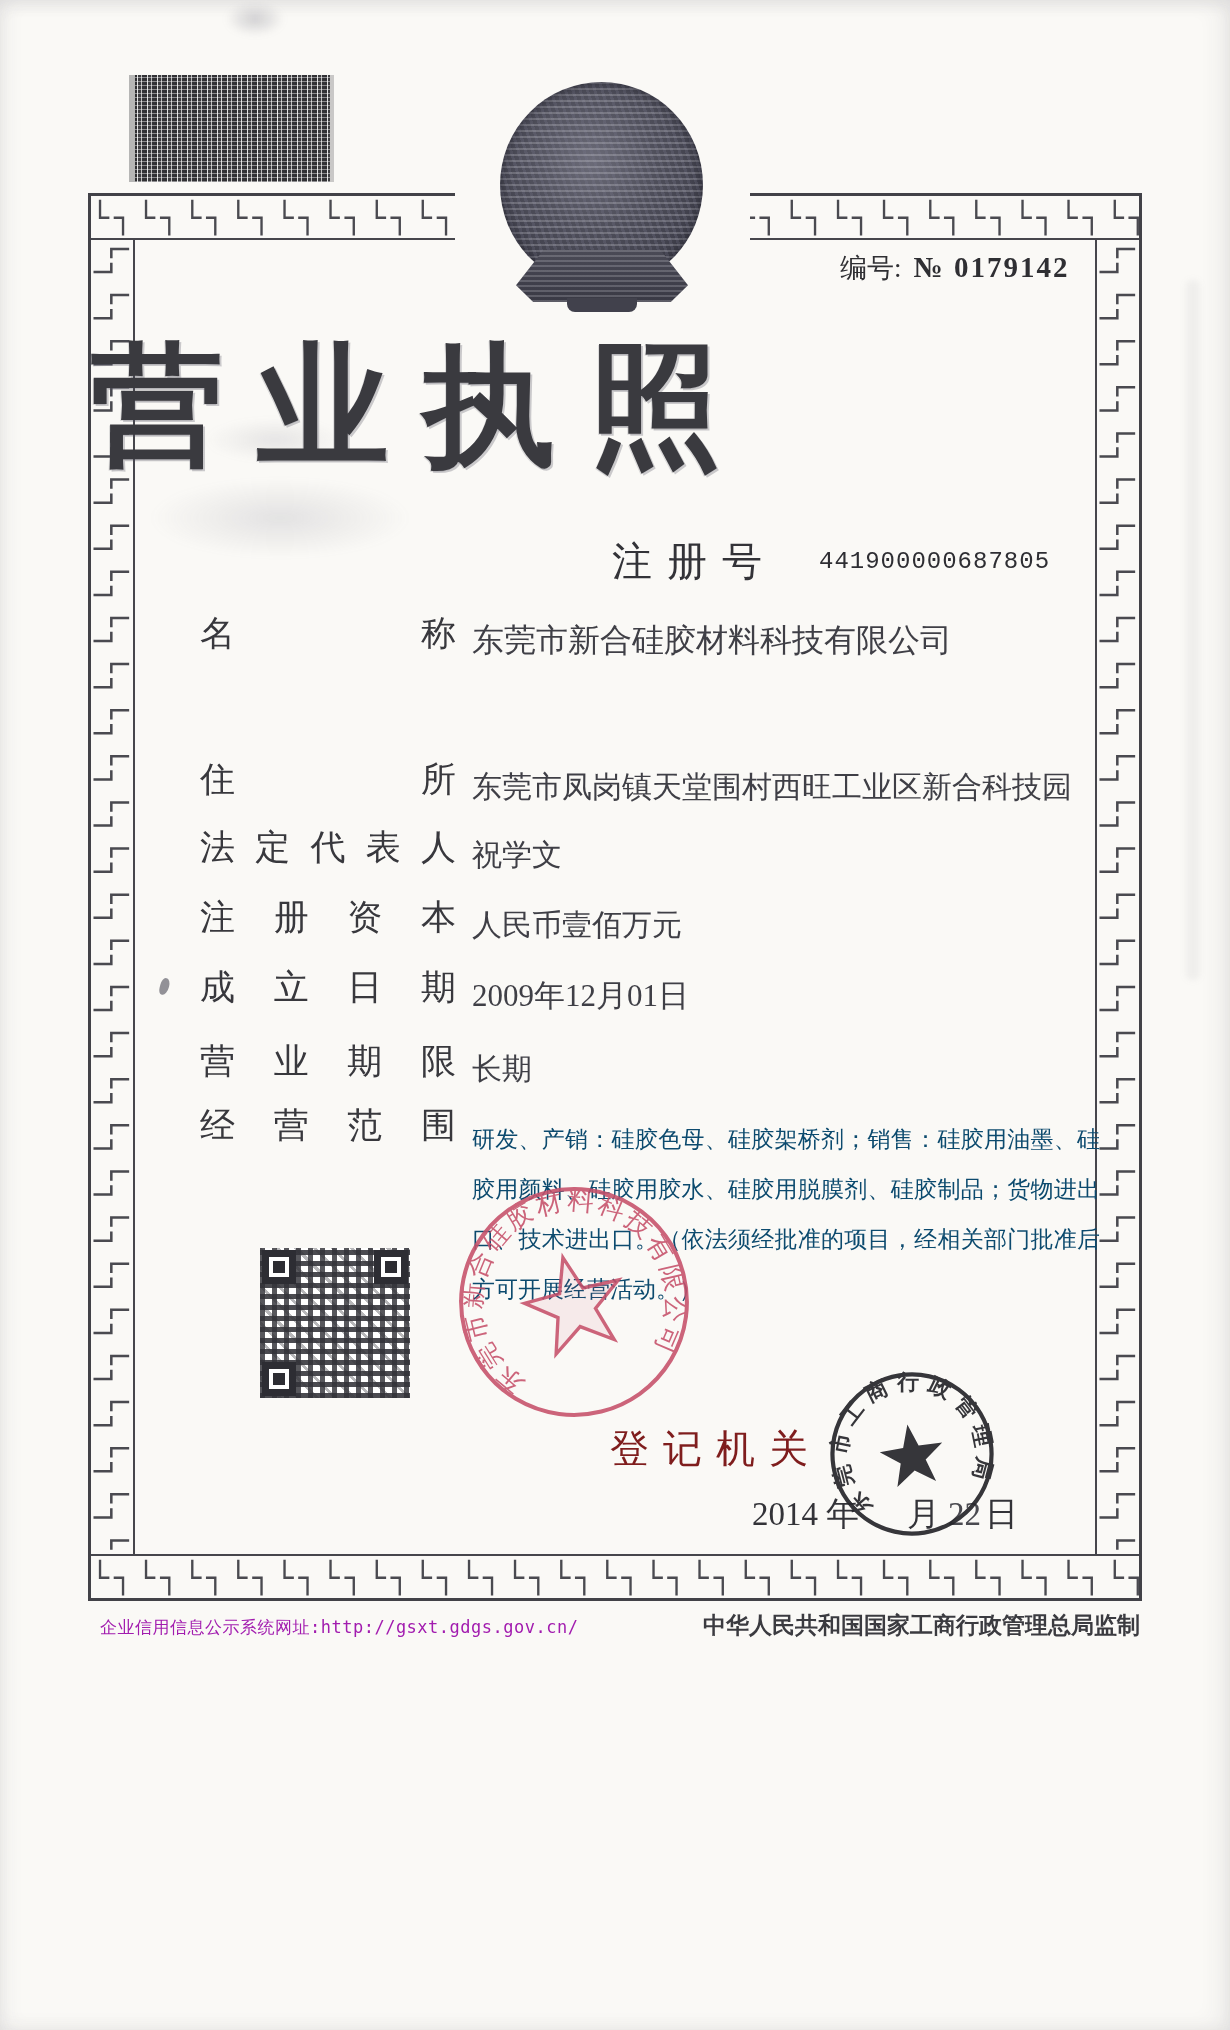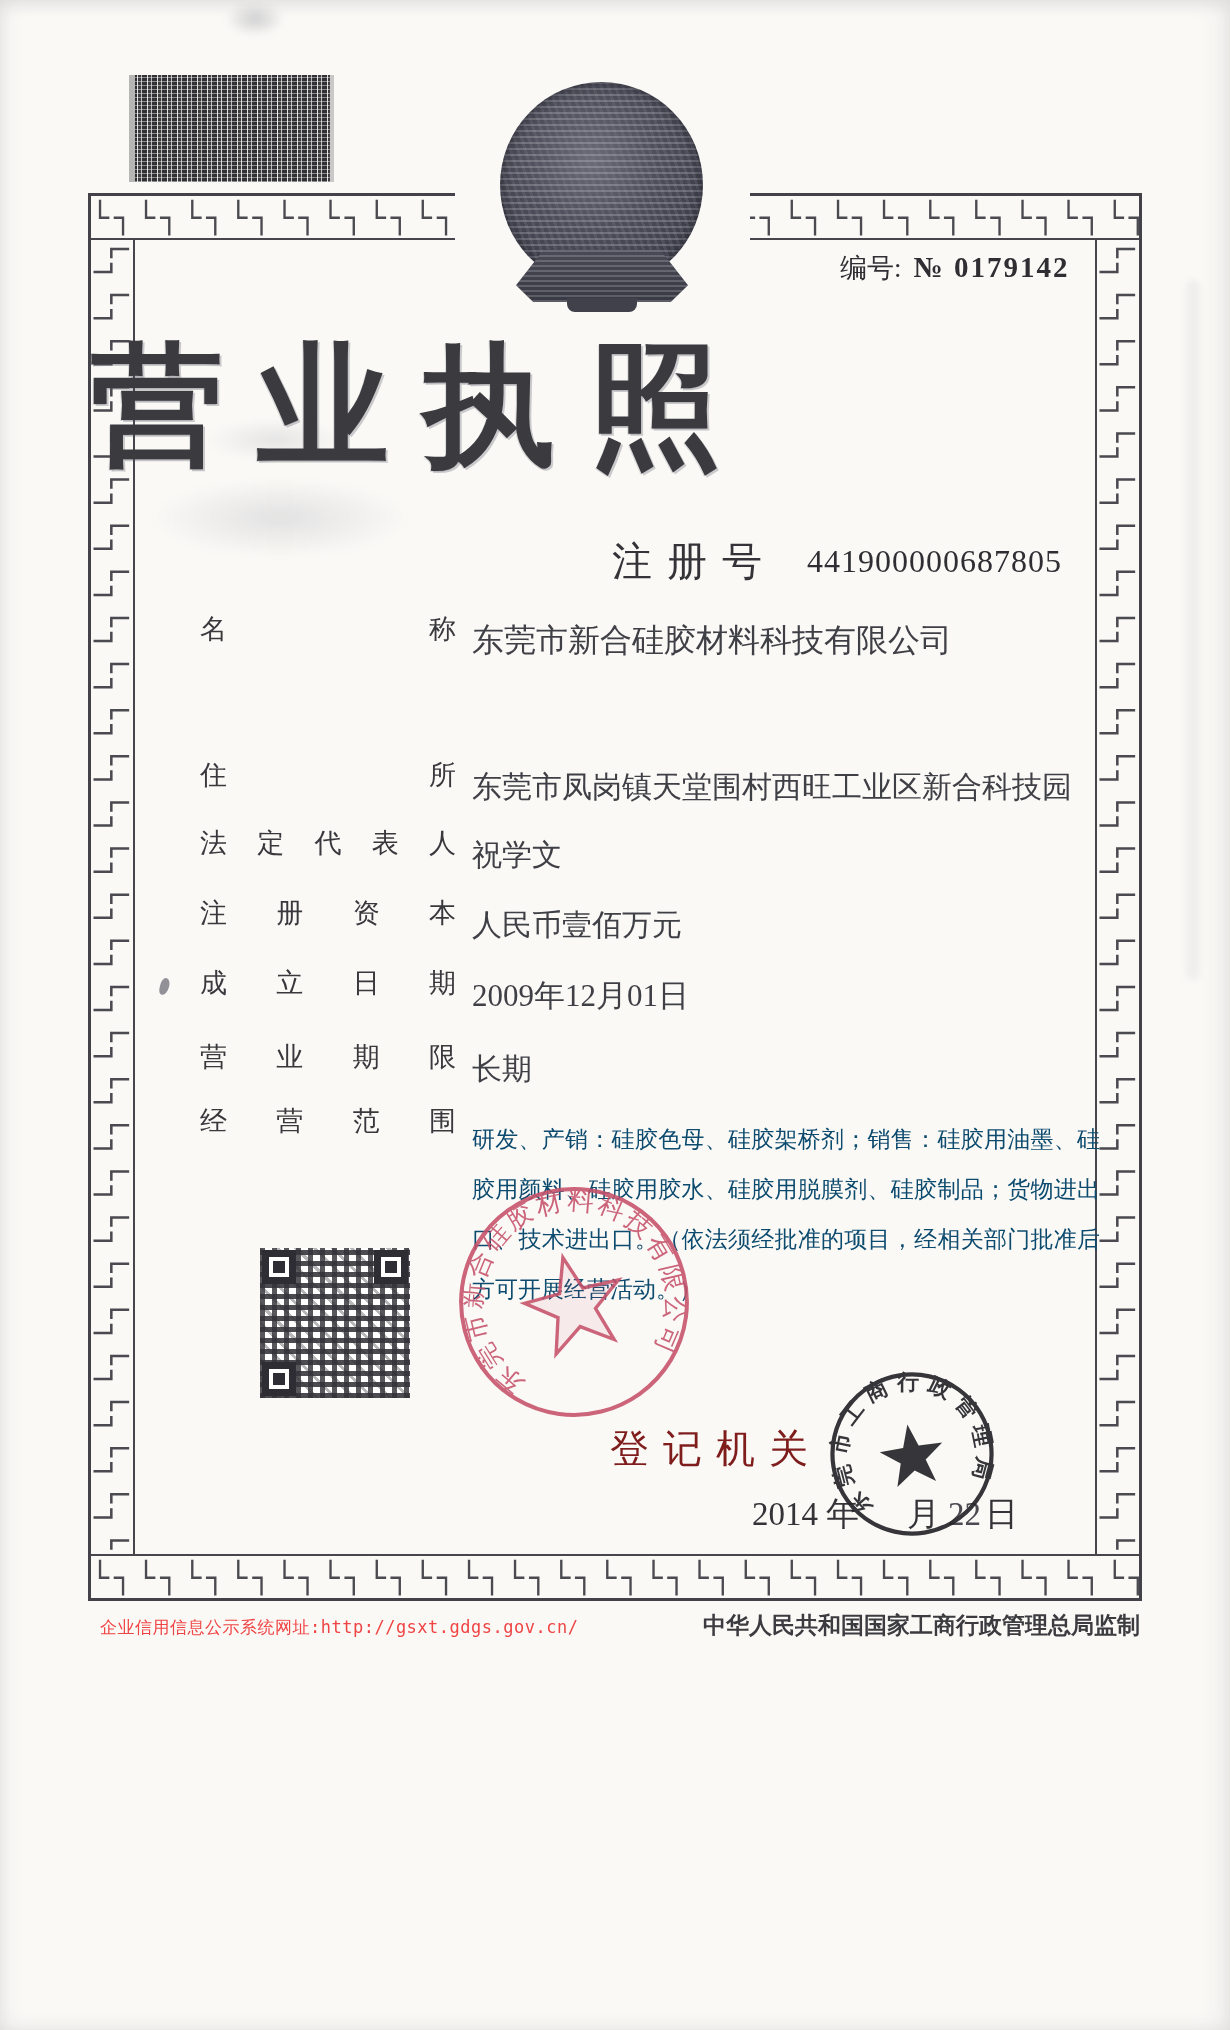--- a/index.html
+++ b/index.html
@@ -58,26 +58,26 @@
   .serial { left:840px; top:250px; z-index:5; font-size:27px; color:#2f2f33; }
   .serial .no { font-weight:700; font-size:29px; letter-spacing:2px; margin-left:12px; }
   .license-title { left:91px; top:318px; width:1048px; z-index:5; }
   .license-title span {
     display:inline-block; font-size:132px; font-weight:700; color:#3a3a3f;
     letter-spacing:34px; margin-right:-34px;
     text-shadow: 2px 2px 0 rgba(80,80,95,.28), -1px 1px 0 rgba(80,80,95,.18);
   }
   .regno { left:612px; top:534px; z-index:5; display:flex; align-items:center; }
   .regno .lbl { font-size:40px; letter-spacing:15px; color:#333338; }
-  .regno .num { font-size:32px; margin-left:30px; letter-spacing:1px; color:#2e2e33; }
+  .regno .num { font-size:24px; margin-left:42px; letter-spacing:1px; color:#2e2e33;font-family:Liberation Mono, monospace; }
 
   
   .frow { position:absolute; left:200px; display:flex; z-index:5; }
   .flabel {
-    width:256px; font-size:27px; color:#38383d; line-height:1.15;
+    width:256px; font-size:35px; color:#38383d; line-height:1.15;
     text-align:justify; text-align-last:justify; text-justify:inter-character;
     flex:none;
   }
   .fvalue { margin-left:16px; font-size:30px; color:#3f3f46; padding-top:7px; }
   .r-name  { top:614px; } .r-name  .fvalue { font-size:32px; padding-top:5px; }
   .r-type  { top:688px; }
   .r-addr  { top:760px; } .r-addr .fvalue { font-size:30px; }
   .r-legal { top:828px; }
   .r-cap   { top:898px;justify-content:space-between; }
   .r-date  { top:968px; } .r-date .fvalue { font-size:31px; }
@@ -103,21 +103,21 @@
   .black-stamp { left:824px; top:1366px; width:176px; height:176px; z-index:7; transform:rotate(-9deg); opacity:.92; }
 
   .registry-label { left:610px; top:1422px; font-size:39px; letter-spacing:14px; color:#7f1d1d; z-index:5; }
   .date-line { left:752px; top:1492px; font-size:33px; color:#333338; z-index:5; white-space:nowrap; }
   .date-line .yu { margin-left:8px; }
   .date-line .mu { margin-left:48px; }
   .date-line .dd { margin-left:8px; color:#4a4a50; }
   .date-line .du { margin-left:4px; }
 
   
-  .footer-left  { left:100px; top:1616px; font-size:17px; font-family:"DejaVu Sans Mono",monospace; color:#ef4444; z-index:5; letter-spacing:.5px; }
+  .footer-left  { left:100px; top:1616px; font-size:17px; font-family:"DejaVu Sans Mono",monospace; color:#a21caf; z-index:5; letter-spacing:.5px; }
   .footer-right { left:703px; top:1610px; font-size:23px; color:#3b3b40; font-weight:600; z-index:5; }
 
   
   .smudge { position:absolute; border-radius:50%; filter:blur(3px); z-index:2; }
   .sm1 { left:150px; top:478px; width:260px; height:80px; background:radial-gradient(closest-side, rgba(110,110,125,.16), transparent); }
   .sm2 { left:205px; top:418px; width:140px; height:44px; background:radial-gradient(closest-side, rgba(110,110,125,.14), transparent); }
   .sm3 { left:225px; top:2px;  width:60px;  height:34px; background:radial-gradient(closest-side, rgba(100,100,115,.28), transparent); }
   .sm4 { left:1186px; top:280px; width:14px; height:700px; border-radius:6px; background:rgba(120,120,130,.08); }
   .comma-mark { left:160px; top:978px; width:9px; height:17px; background:rgba(60,60,72,.55); border-radius:50% 50% 60% 40%; transform:rotate(14deg); z-index:5; }
 </style>

